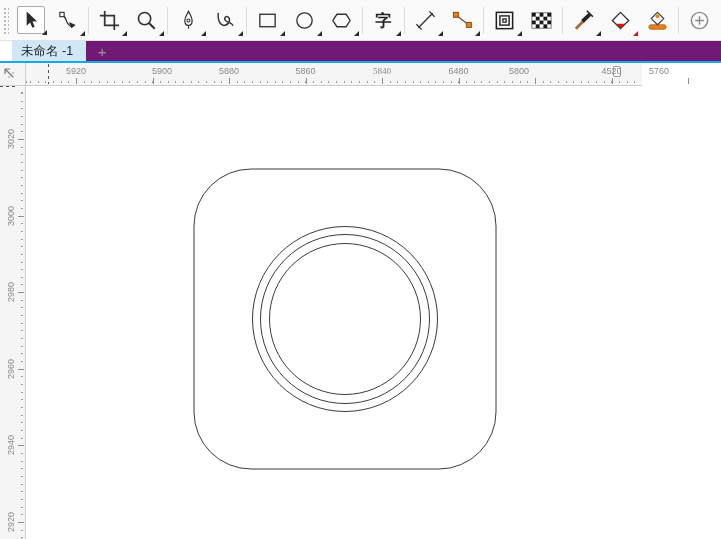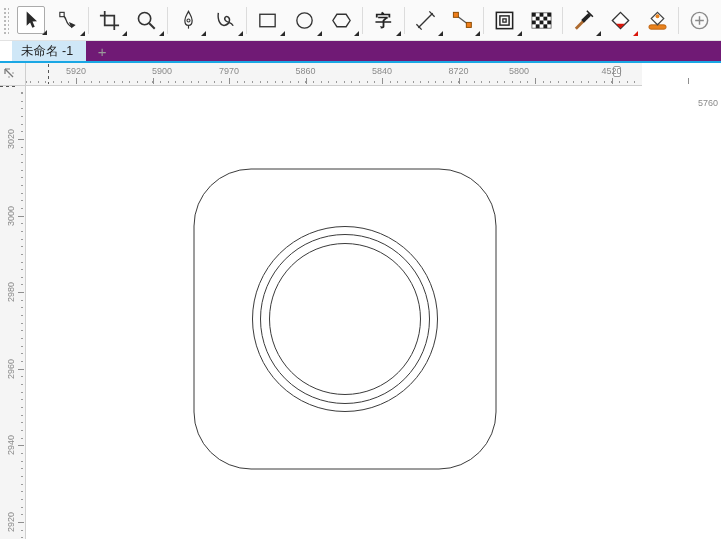--- a/index.html
+++ b/index.html
@@ -283,33 +283,33 @@
     </div>
 
     <div class="hruler">
       <div class="dots"></div>
       <div class="page-marker-v"></div>
       <div class="ruler-end-icon"></div>
     <span class="rlabel" style="left: 50px;">5920</span>
         <i class="rtick" style="left: 50px;"></i>
         <span class="rlabel" style="left: 136px;">5900</span>
         <i class="rtick" style="left: 126.5px;"></i>
-        <span class="rlabel" style="left: 203px;">7970</span>
+        <span class="rlabel" style="left: 203px;">5880</span>
         <i class="rtick" style="left: 203px;"></i>
         <span class="rlabel" style="left: 279.5px;">5860</span>
         <i class="rtick" style="left: 279.5px;"></i>
-        <span class="rlabel" style="left: 356px;">5840</span>
+        <span class="rlabel" style="left: 356px; font-family: Liberation Serif, serif;">5840</span>
         <i class="rtick" style="left: 356px;"></i>
-        <span class="rlabel" style="left: 432.5px;">8720</span>
+        <span class="rlabel" style="left: 432.5px;">6480</span>
         <i class="rtick" style="left: 432.5px;"></i>
         <span class="rlabel" style="left: 493px;">5800</span>
         <i class="rtick" style="left: 509px;"></i>
         <span class="rlabel" style="left: 585.5px;">4520</span>
         <i class="rtick" style="left: 585.5px;"></i>
-        <span class="rlabel" style="left: 682px; margin-top: 32px;">5760</span>
+        <span class="rlabel" style="left: 633px;">5760</span>
         <i class="rtick" style="left: 662px;"></i>
       </div>
 
     <div class="vruler">
       <div class="dots"></div>
       <div class="page-marker-h"></div>
     <span class="rlabel" style="top: 53px;">3020</span>
         <i class="rtick" style="top: 53px;"></i>
         <span class="rlabel" style="top: 129.6px;">3000</span>
         <i class="rtick" style="top: 129.6px;"></i>

